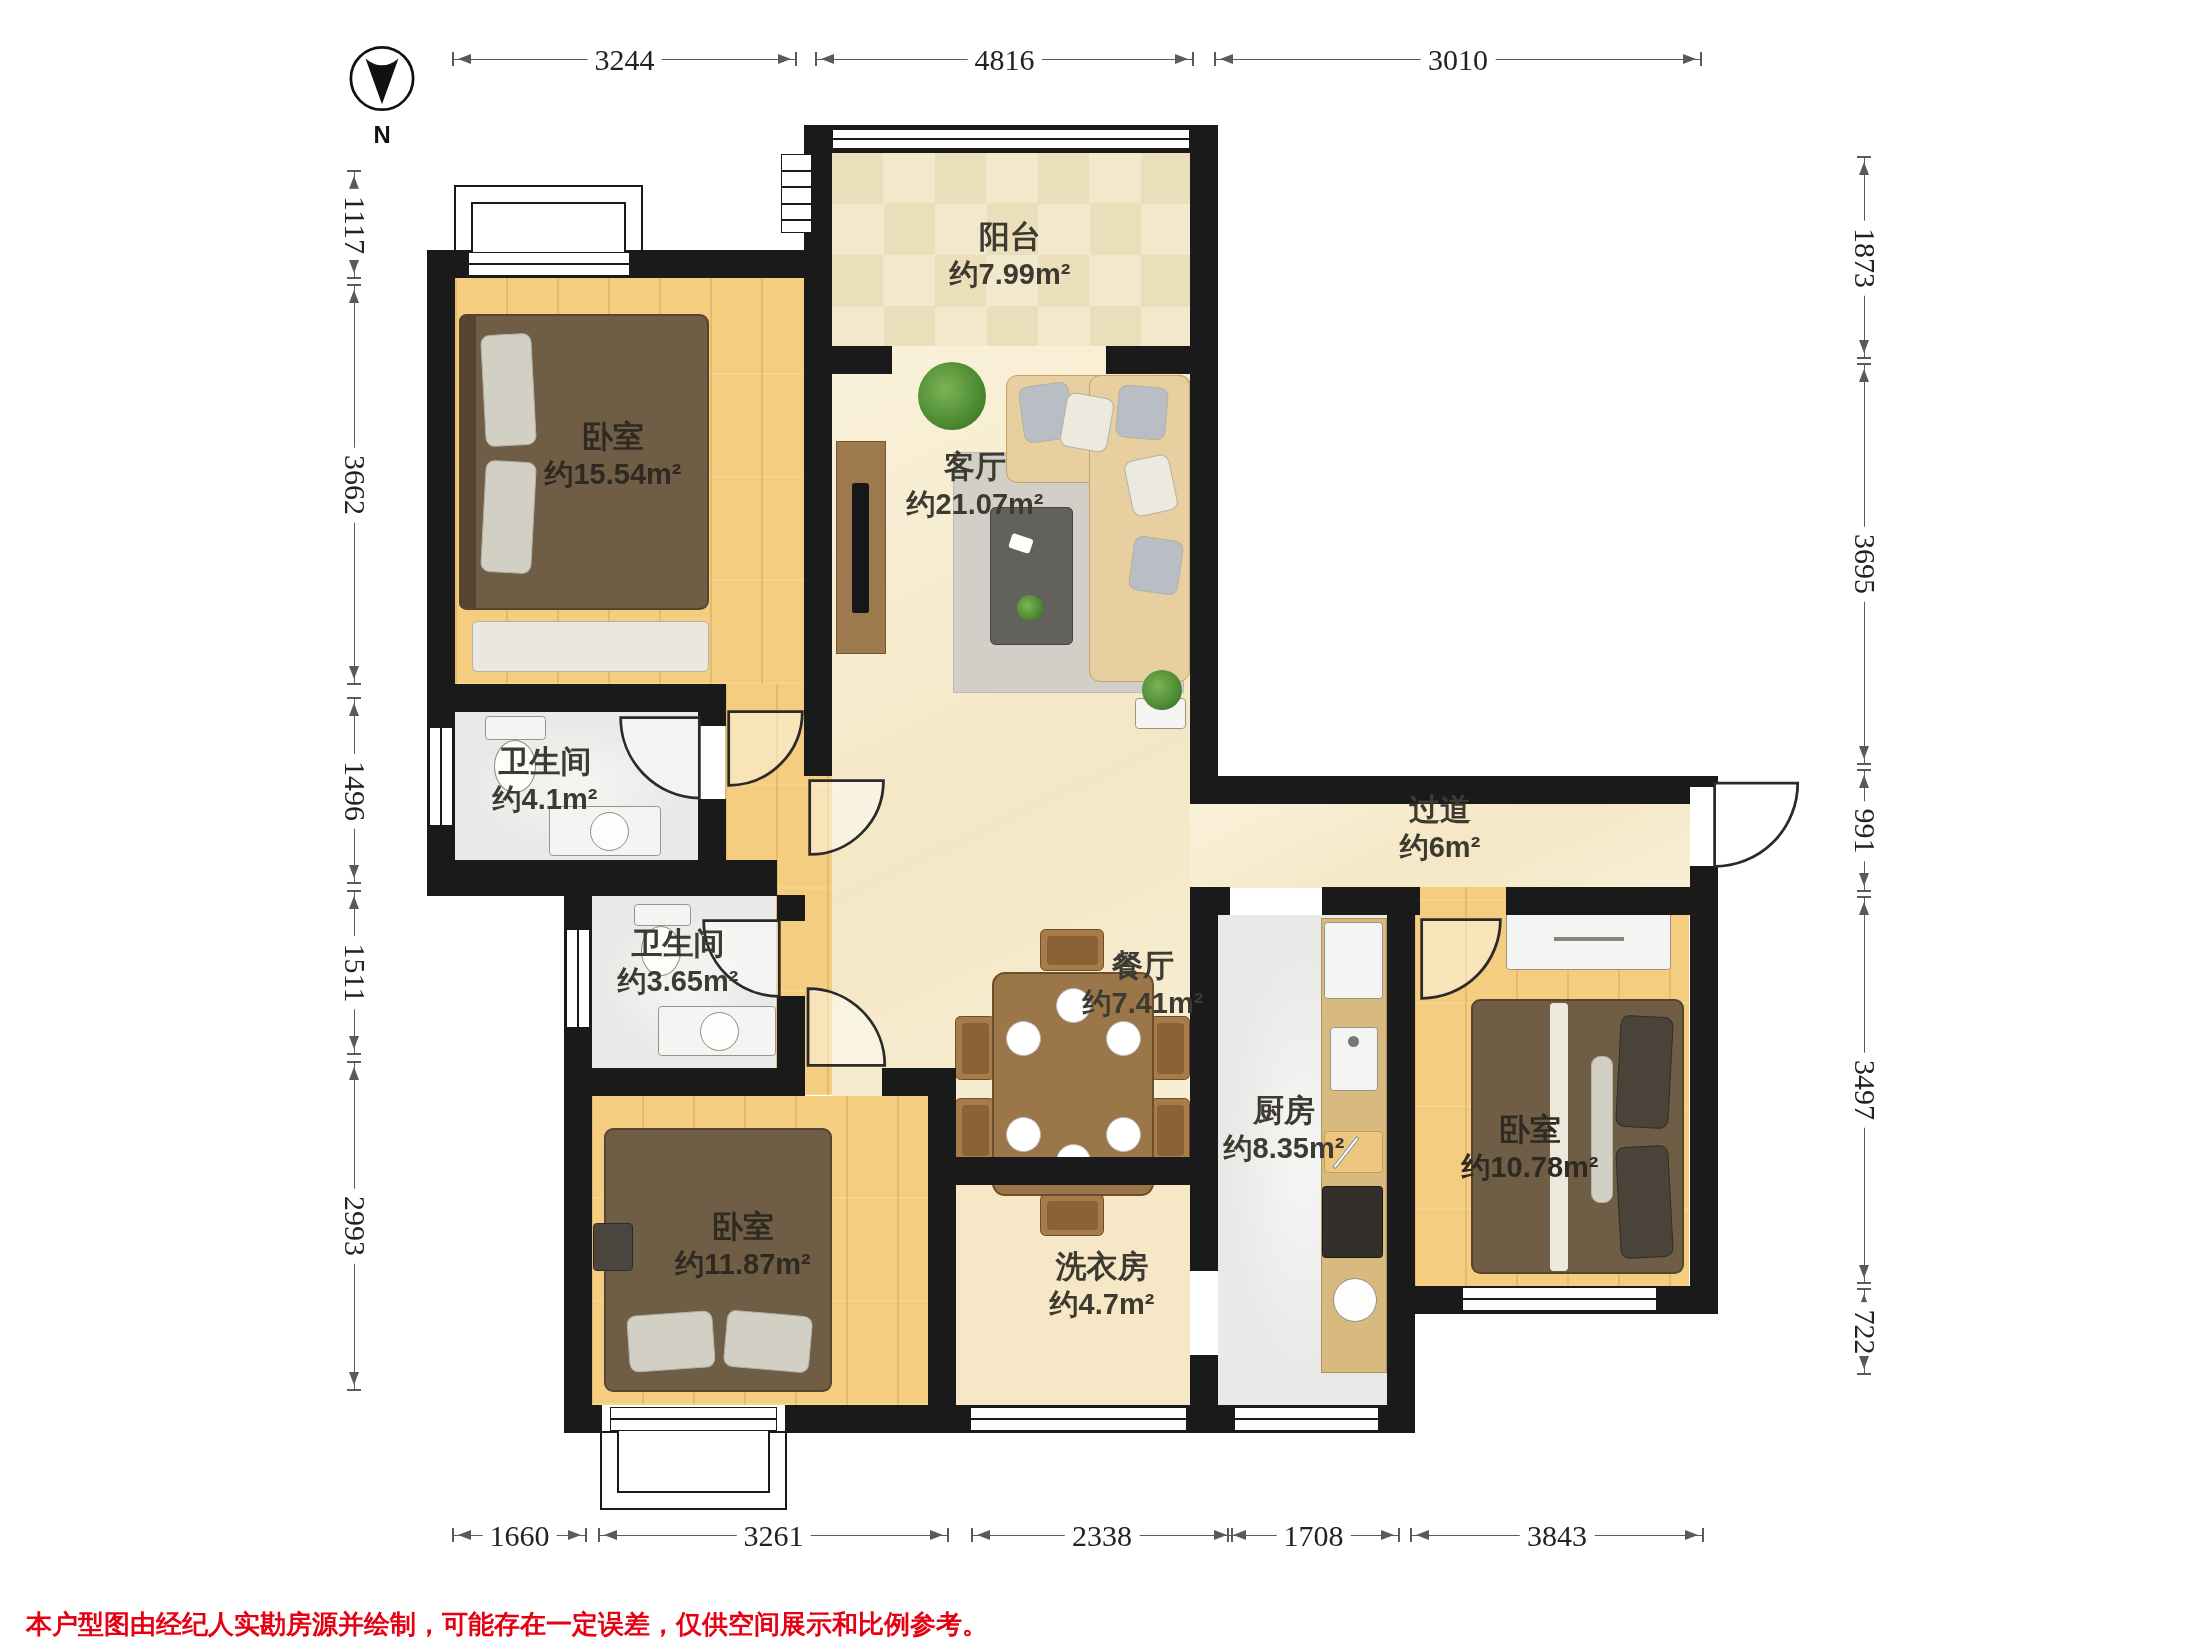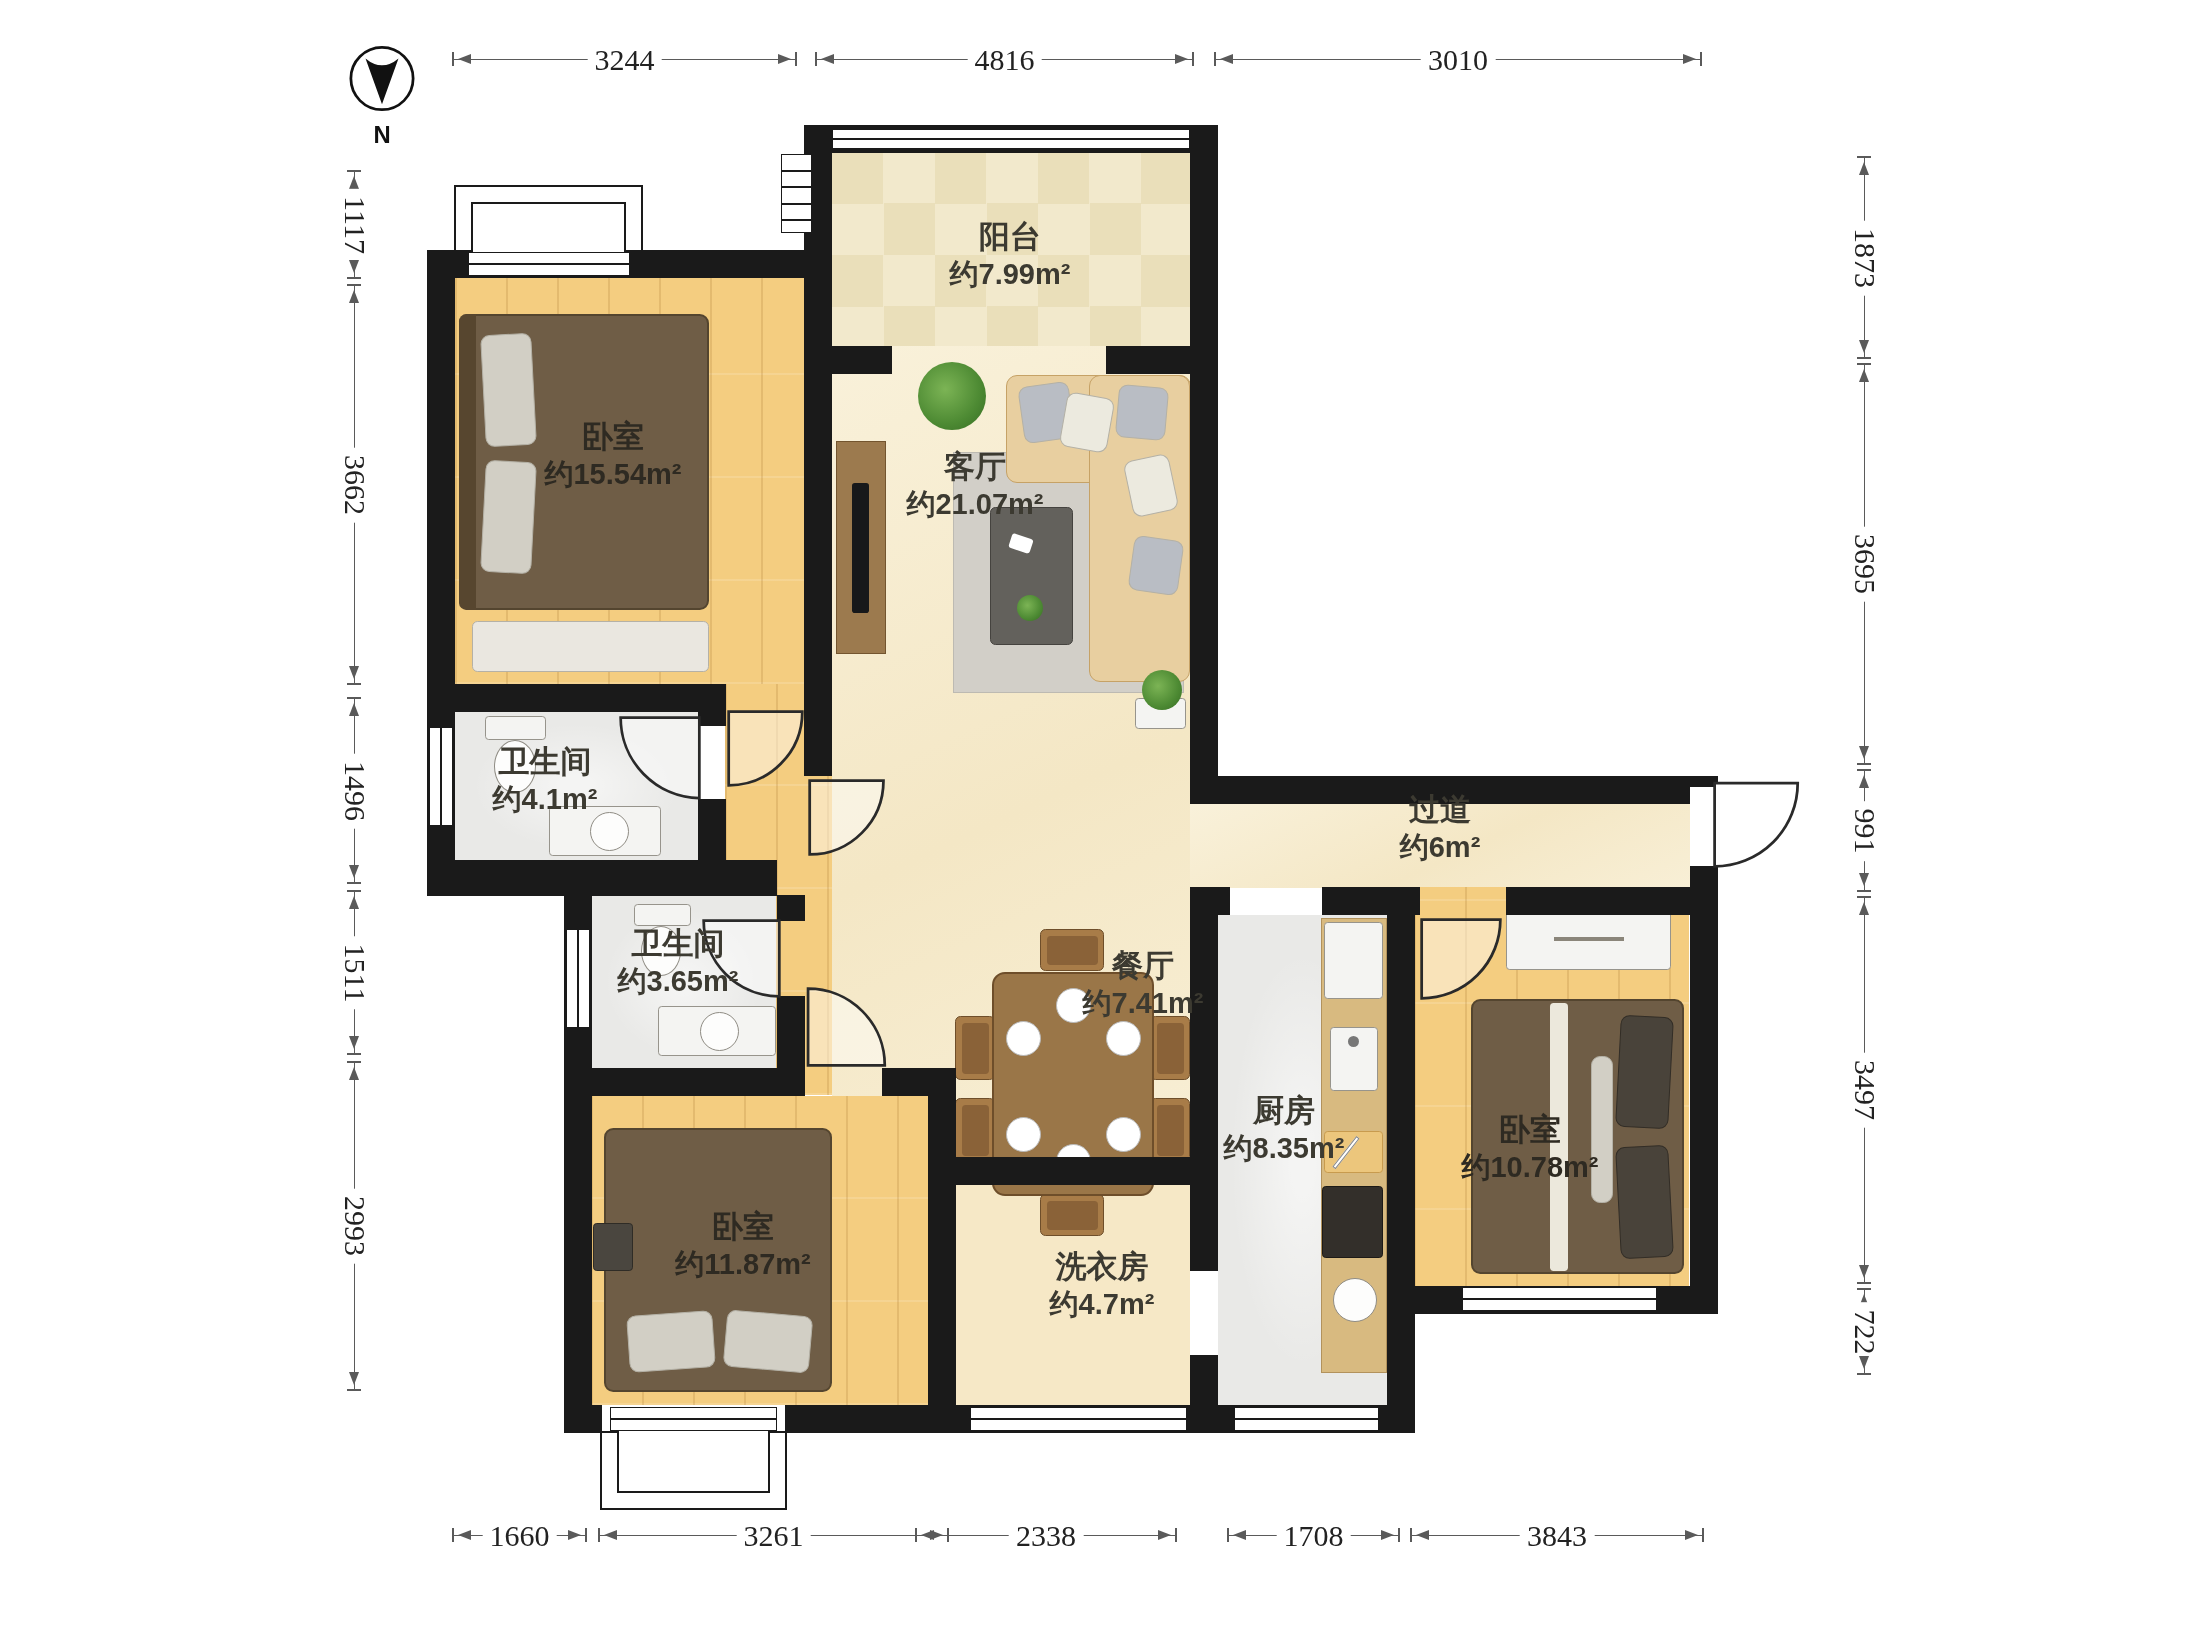--- a/index.html
+++ b/index.html
@@ -300,21 +300,21 @@
   <div class="dim dim-h" style="left:453px;top:1535px;width:133px">
       <i class="tk tk-a"></i>
       <i class="tk tk-b"></i>
       <span class="dim-label">1660</span>
     </div>
   <div class="dim dim-h" style="left:599px;top:1535px;width:349px">
       <i class="tk tk-a"></i>
       <i class="tk tk-b"></i>
       <span class="dim-label">3261</span>
     </div>
-  <div class="dim dim-h" style="left:916px;top:1535px;width:260px">
+  <div class="dim dim-h" style="left:972px;top:1535px;width:260px">
       <i class="tk tk-a"></i>
       <i class="tk tk-b"></i>
       <span class="dim-label">2338</span>
     </div>
   <div class="dim dim-h" style="left:1228px;top:1535px;width:171px">
       <i class="tk tk-a"></i>
       <i class="tk tk-b"></i>
       <span class="dim-label">1708</span>
     </div>
   <div class="dim dim-h" style="left:1411px;top:1535px;width:292px">
@@ -368,14 +368,15 @@
       <i class="tk tk-a"></i>
       <i class="tk tk-b"></i>
       <span class="dim-label">3497</span>
     </div>
   <div class="dim dim-v" style="left:1864px;top:1289px;height:85px">
       <i class="tk tk-a"></i>
       <i class="tk tk-b"></i>
       <span class="dim-label">722</span>
     </div>
 
+  <div class="disclaimer" style="left:26px;top:1607px">本户型图由经纪人实勘房源并绘制，可能存在一定误差，仅供空间展示和比例参考。</div>
 </div>
 
 
 </body></html>

